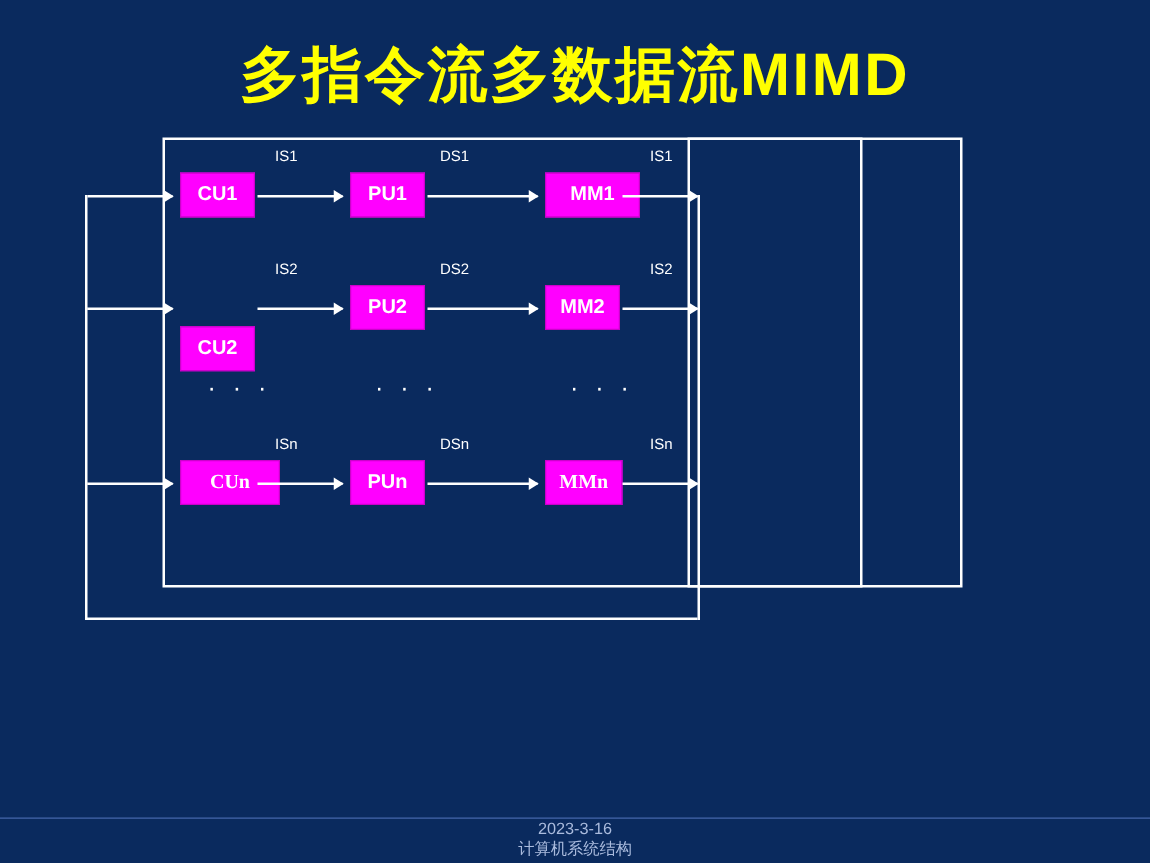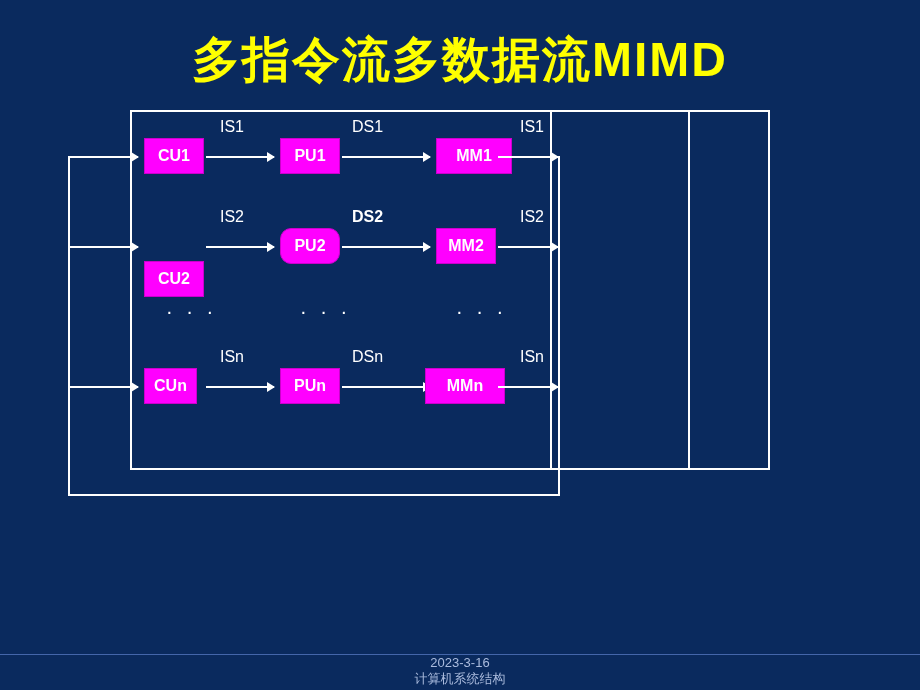--- a/index.html
+++ b/index.html
@@ -63,21 +63,21 @@
       justify-content: center;
       border: 1px solid #cc00cc;
       min-width: 52px;
       height: 36px;
     }
 
     
     .label {
       position: absolute;
       color: white;
-      font-size: 16px;
+      font-size: 12px;
       font-weight: normal;
     }
 
     
     .arrow-h {
       position: absolute;
       height: 2px;
       background-color: white;
     }
     .arrow-h::after {
@@ -146,51 +146,51 @@
   <div class="arrow-h" style="top: 46px; left: 368px; width: 60px;"></div>
 
   <div class="arrow-h" style="top: 136px; left: -60px; width: 68px;"></div>
 
   <div class="block" style="top: 118px; left: 14px; width: 60px; margin-top: 33px;">CU2</div>
 
   <div class="label" style="top: 98px; left: 90px;">IS2</div>
 
   <div class="arrow-h" style="top: 136px; left: 76px; width: 68px;"></div>
 
-  <div class="block" style="top: 118px; left: 150px; width: 60px; border-radius: 11px;">PU2</div>
-
-  <div class="label" style="top: 98px; left: 222px; font-weight: bold;">DS2</div>
+  <div class="block" style="top: 118px; left: 150px; width: 60px;">PU2</div>
+
+  <div class="label" style="top: 98px; left: 222px;">DS2</div>
 
   <div class="arrow-h" style="top: 136px; left: 212px; width: 88px;"></div>
 
   <div class="block" style="top: 118px; left: 306px; width: 60px;">MM2</div>
 
   <div class="label" style="top: 98px; left: 390px;">IS2</div>
 
   <div class="arrow-h" style="top: 136px; left: 368px; width: 60px;"></div>
 
   <div style="position:absolute; top:190px; left:36px; color:white; font-size:20px; letter-spacing:4px;">· · ·</div>
   <div style="position:absolute; top:190px; left:170px; color:white; font-size:20px; letter-spacing:4px;">· · ·</div>
   <div style="position:absolute; top:190px; left:326px; color:white; font-size:20px; letter-spacing:4px;">· · ·</div>
 
   <div class="arrow-h" style="top: 276px; left: -60px; width: 68px;"></div>
 
-  <div class="block" style="top: 258px; left: 14px; width: 53px;">CUn</div>
+  <div class="block" style="top: 258px; left: 14px; width: 80px; font-family: Liberation Serif, serif;">CUn</div>
 
   <div class="label" style="top: 238px; left: 90px;">ISn</div>
 
   <div class="arrow-h" style="top: 276px; left: 76px; width: 68px;"></div>
 
   <div class="block" style="top: 258px; left: 150px; width: 60px;">PUn</div>
 
   <div class="label" style="top: 238px; left: 222px;">DSn</div>
 
   <div class="arrow-h" style="top: 276px; left: 212px; width: 88px;"></div>
 
-  <div class="block" style="top: 258px; left: 295px; width: 80px;">MMn</div>
+  <div class="block" style="top: 258px; left: 306px; width: 62px; font-family: Liberation Serif, serif;">MMn</div>
 
   <div class="label" style="top: 238px; left: 390px;">ISn</div>
 
   <div class="arrow-h" style="top: 276px; left: 368px; width: 60px;"></div>
 
   <div class="line-v" style="top: 46px; left: 428px; height: 340px;"></div>
 
   <div style="position:absolute; top: 384px; left: -62px; width: 490px; height: 2px; background:white;"></div>
 
   <div class="line-v" style="top: 46px; left: -62px; height: 340px;"></div>

